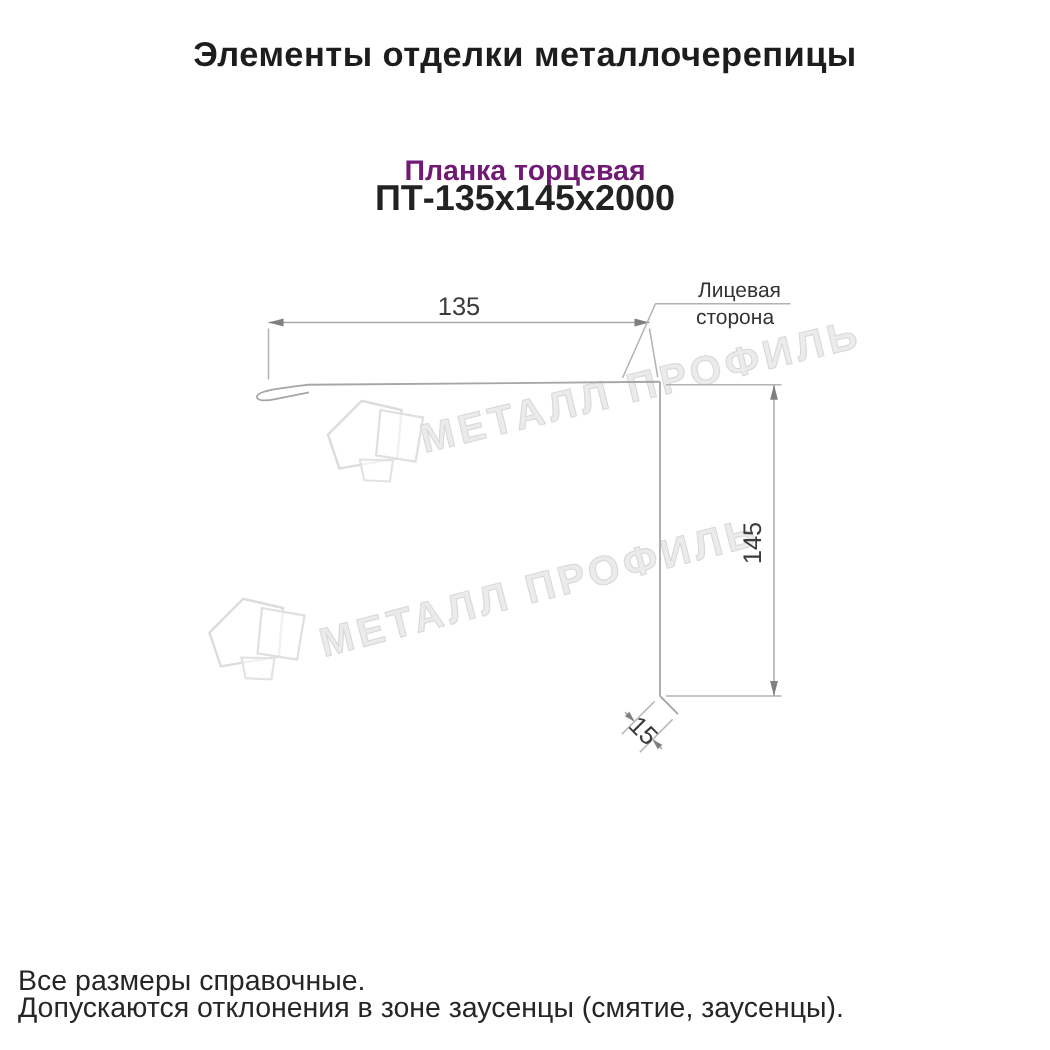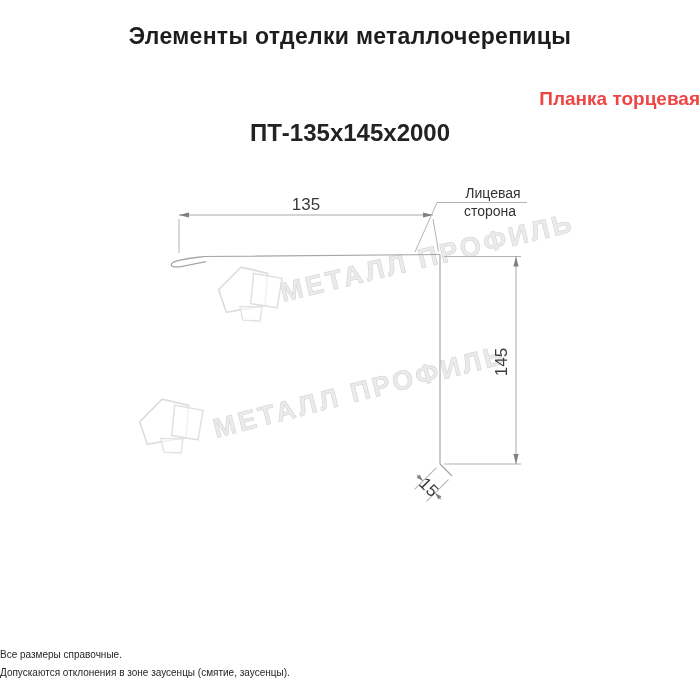--- a/index.html
+++ b/index.html
@@ -5,31 +5,31 @@
   html,body{margin:0;padding:0;background:#fff;}
   .canvas{
     position:relative;width:700px;height:700px;background:#ffffff;overflow:hidden;
     font-family:"Liberation Sans", sans-serif;
   }
   .page-title{
     position:absolute;top:23px;left:0;width:700px;text-align:center;
     font-size:23px;font-weight:bold;color:#1d1d1d;letter-spacing:0.3px;
   }
   .product-name{
-    position:absolute;top:88px;left:0;width:700px;text-align:right;
-    font-size:19px;font-weight:bold;color:#ef4444;
+    position:absolute;top:104px;left:0;width:700px;text-align:center;
+    font-size:19px;font-weight:bold;color:#701a75;
   }
   .product-code{
     position:absolute;top:119px;left:0;width:700px;text-align:center;
     font-size:24px;font-weight:bold;color:#222;
   }
   .drawing{position:absolute;top:0;left:0;}
   .footer{
-    position:absolute;left:0;bottom:18px;color:#262626;
-    font-size:10px;line-height:18px;
+    position:absolute;left:12px;bottom:18px;color:#262626;
+    font-size:19px;line-height:18px;
   }
   svg text{font-family:"Liberation Sans", sans-serif;}
   .dim-text{fill:#3c3c3c;font-size:17px;}
   .label-text{fill:#333;font-size:14px;}
   .wm-text{fill:#ebebeb;stroke:#d8d8d8;stroke-width:0.7px;font-size:27px;font-weight:bold;letter-spacing:3px;}
 </style>
 </head>
 <body>
 
 <div class="canvas">

